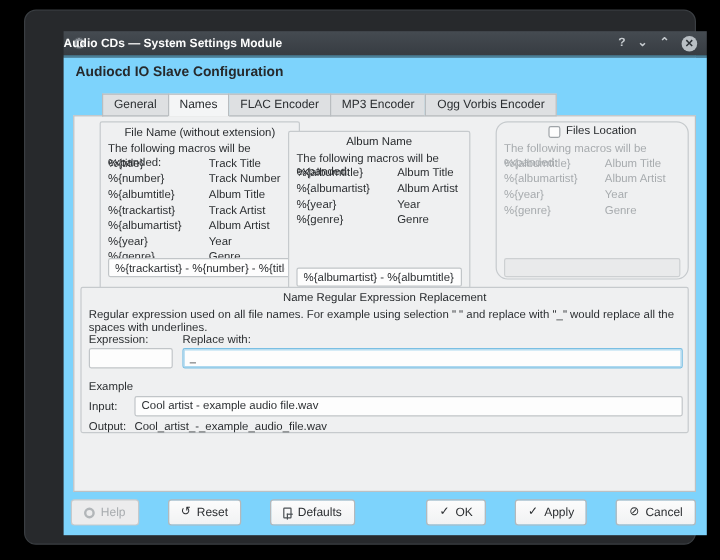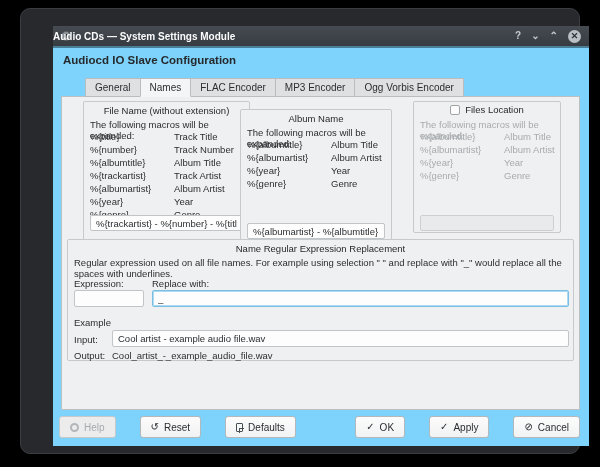--- a/index.html
+++ b/index.html
@@ -145,21 +145,21 @@
           <span class="mk">%{year}</span>
           <span>Year</span>
         </div>
       <div class="mrow" style="top:68px">
           <span class="mk">%{genre}</span>
           <span>Genre</span>
         </div>
       <input class="gfield" style="top: 113px;" value="%{albumartist} - %{albumtitle}">
     </div>
 
-    <div class="group" style="left:360px; top:53px; width:148px; height:132px;">
+    <div class="group" style="left:360px; top:53px; width:161px; height:132px;border-radius:10px;">
       <div class="checkline">
         <span class="checkbox"></span>
         <span>Files Location</span>
       </div>
       <div class="g-intro disabled-text">The following macros will be expanded:</div>
       <div class="mrow disabled-text" style="top:29px">
           <span class="mk">%{albumtitle}</span>
           <span>Album Title</span>
         </div>
       <div class="mrow disabled-text" style="top:42px">

